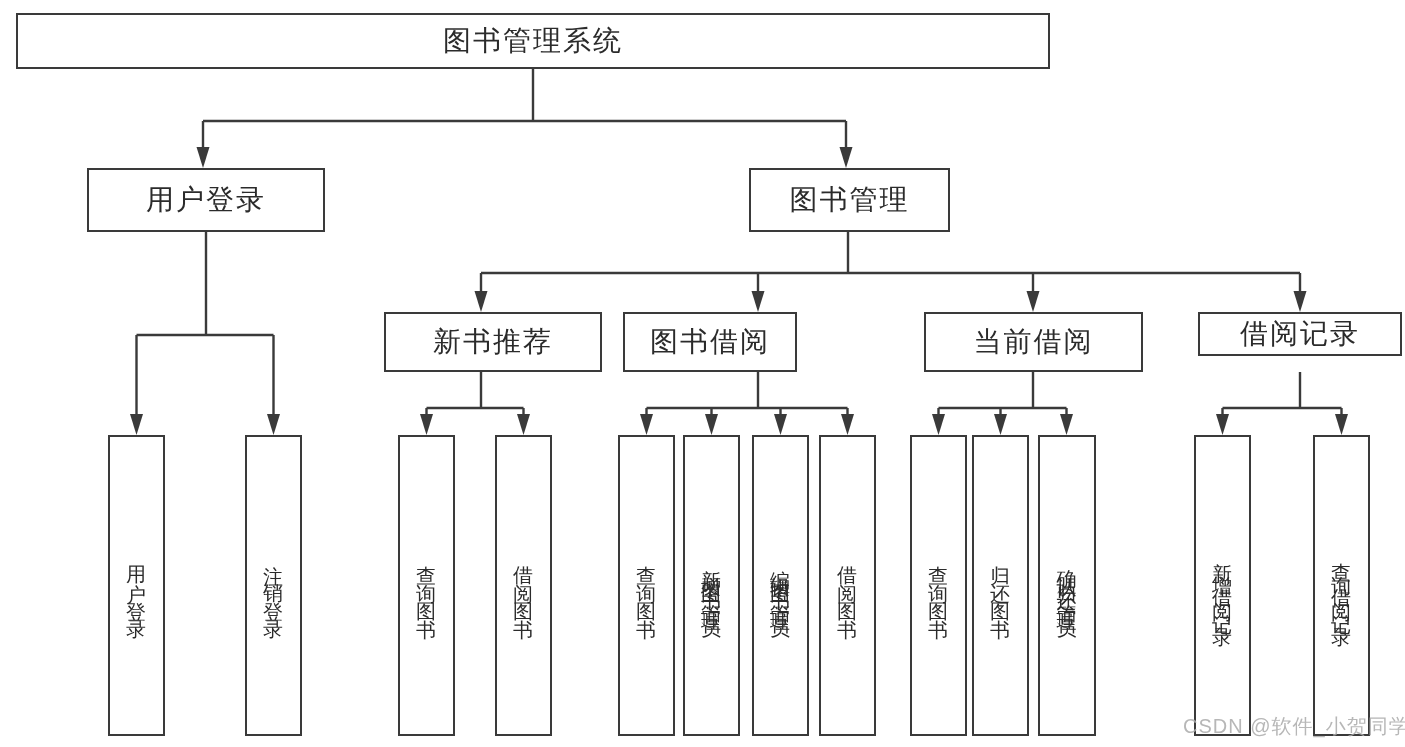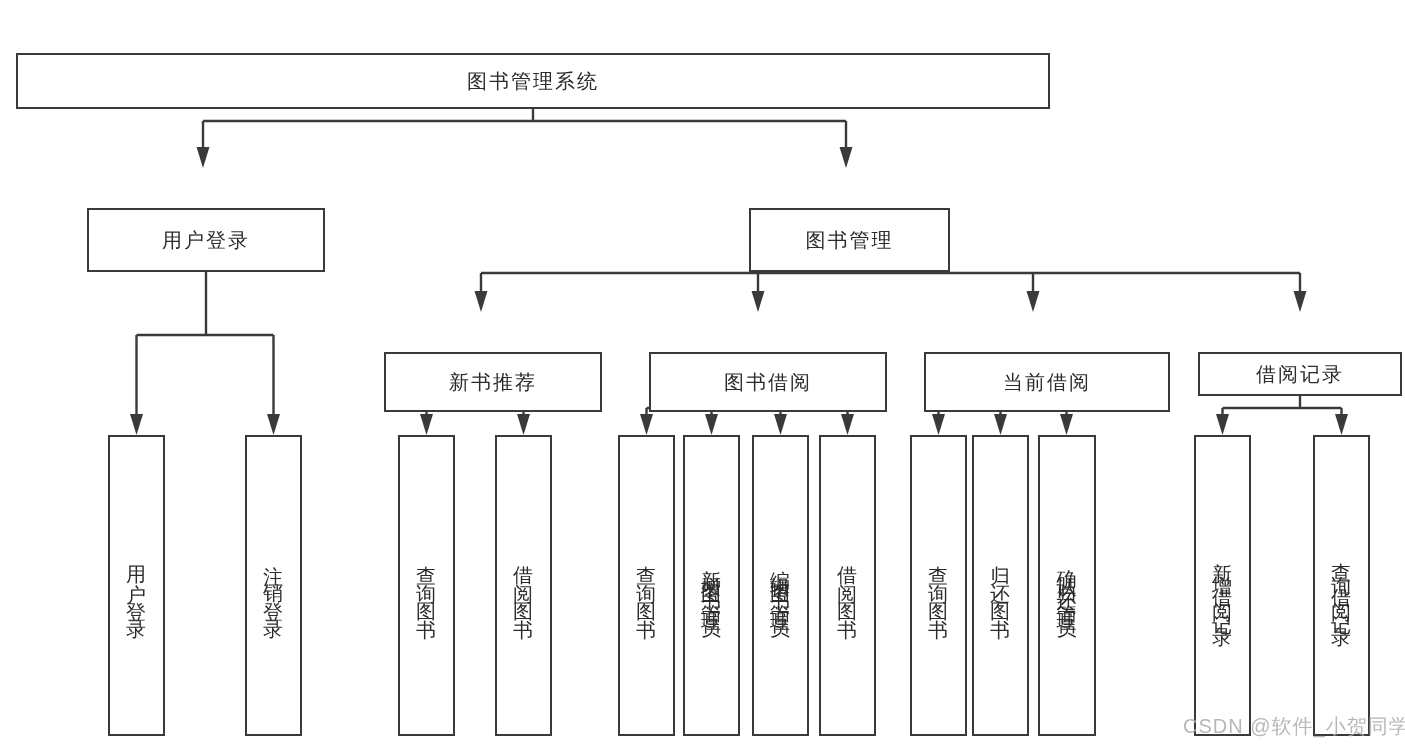--- a/index.html
+++ b/index.html
@@ -21,21 +21,21 @@
     position:absolute;
     box-sizing:border-box;
     border:2.5px solid var(--line);
     background:#fff;
     display:flex;
     align-items:center;
     justify-content:center;
     color:var(--text);
     z-index:2;
   }
-  .box.h{font-size:20px;letter-spacing:2px;margin-top:40px;}
+  .box.h{font-size:28px;letter-spacing:2px;}
   .box.v{
     font-size:20px;
     writing-mode:vertical-rl;
     text-orientation:mixed;
     line-height:1;
   }
   .box.v.vshort{letter-spacing:18px;}
   .box.v.vmid{letter-spacing:13px;}
   .box.v.vlong{letter-spacing:7px;}
   .watermark{
@@ -93,22 +93,22 @@
       <polygon points="1335,414 1348,414 1341.5,435"></polygon>
     </g>
   </svg>
 
   <div class="box h" style="left:16px;top:13px;width:1034px;height:56px">图书管理系统</div>
 
   <div class="box h" style="left:87px;top:168px;width:238px;height:64px">用户登录</div>
   <div class="box h" style="left:749px;top:168px;width:201px;height:64px">图书管理</div>
 
   <div class="box h" style="left:384px;top:312px;width:218px;height:60px">新书推荐</div>
-  <div class="box h" style="left:649px;top:312px;width:238px;height:60px">图书借阅</div>
-  <div class="box h" style="left:924px;top:312px;width:246px;height:60px">当前借阅</div>
+  <div class="box h" style="left:623px;top:312px;width:174px;height:60px">图书借阅</div>
+  <div class="box h" style="left:924px;top:312px;width:219px;height:60px">当前借阅</div>
   <div class="box h" style="left:1198px;top:312px;width:204px;height:44px">借阅记录</div>
 
   <div class="box v vshort" style="left:108px;top:435px;width:57px;height:301px">用户登录</div>
   <div class="box v vshort" style="left:245px;top:435px;width:57px;height:301px">注销登录</div>
 
   <div class="box v vshort" style="left:398px;top:435px;width:57px;height:301px">查询图书</div>
   <div class="box v vshort" style="left:495px;top:435px;width:57px;height:301px">借阅图书</div>
 
   <div class="box v vshort" style="left:618px;top:435px;width:57px;height:301px">查询图书</div>
   <div class="box v vlong" style="left:683px;top:435px;width:57px;height:301px">新增图书（管理员）</div>

